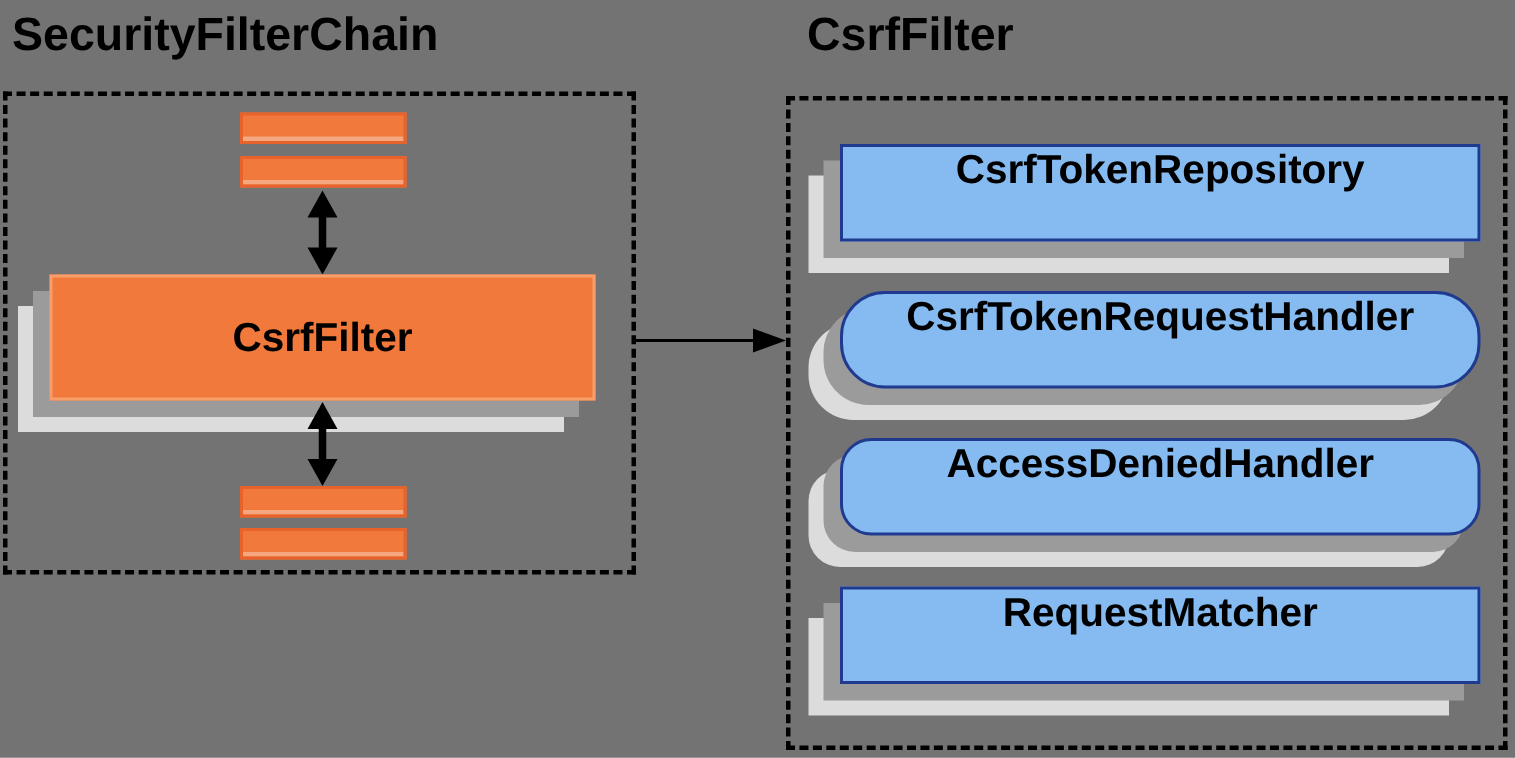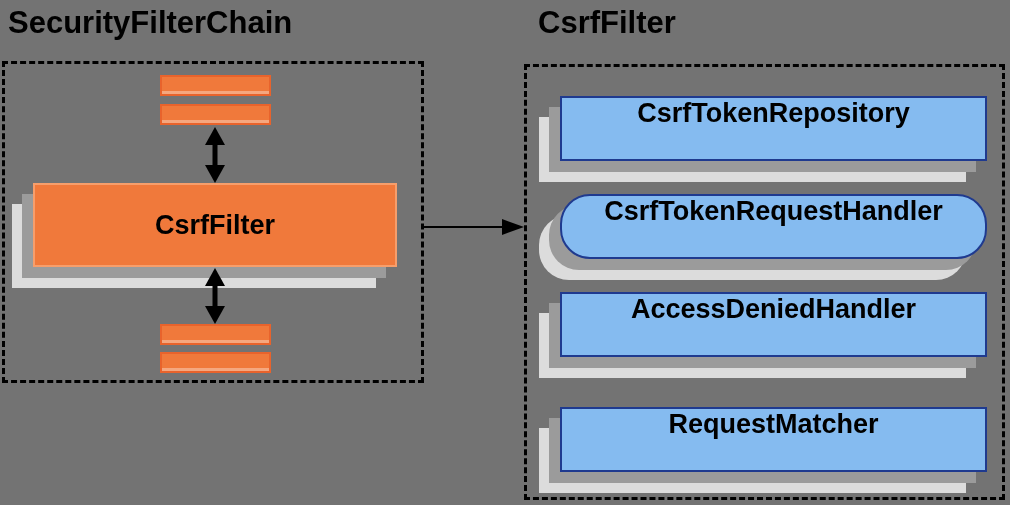--- a/index.html
+++ b/index.html
@@ -107,21 +107,21 @@
   <div class="panel right-panel"></div>
 
   <div class="component-box" style="top:96px;">
     <span class="box-label">CsrfTokenRepository</span>
   </div>
 
   <div class="component-box" style="top:194px;border-radius:30px;">
     <span class="box-label">CsrfTokenRequestHandler</span>
   </div>
 
-  <div class="component-box" style="top:292px;">
+  <div class="component-box" style="top:292px;border-radius:21px;">
     <span class="box-label">AccessDeniedHandler</span>
   </div>
 
-  <div class="component-box" style="top:391px;margin-top:16px;">
+  <div class="component-box" style="top:391px;">
     <span class="box-label">RequestMatcher</span>
   </div>
 
 </div>
 
 </body></html>

